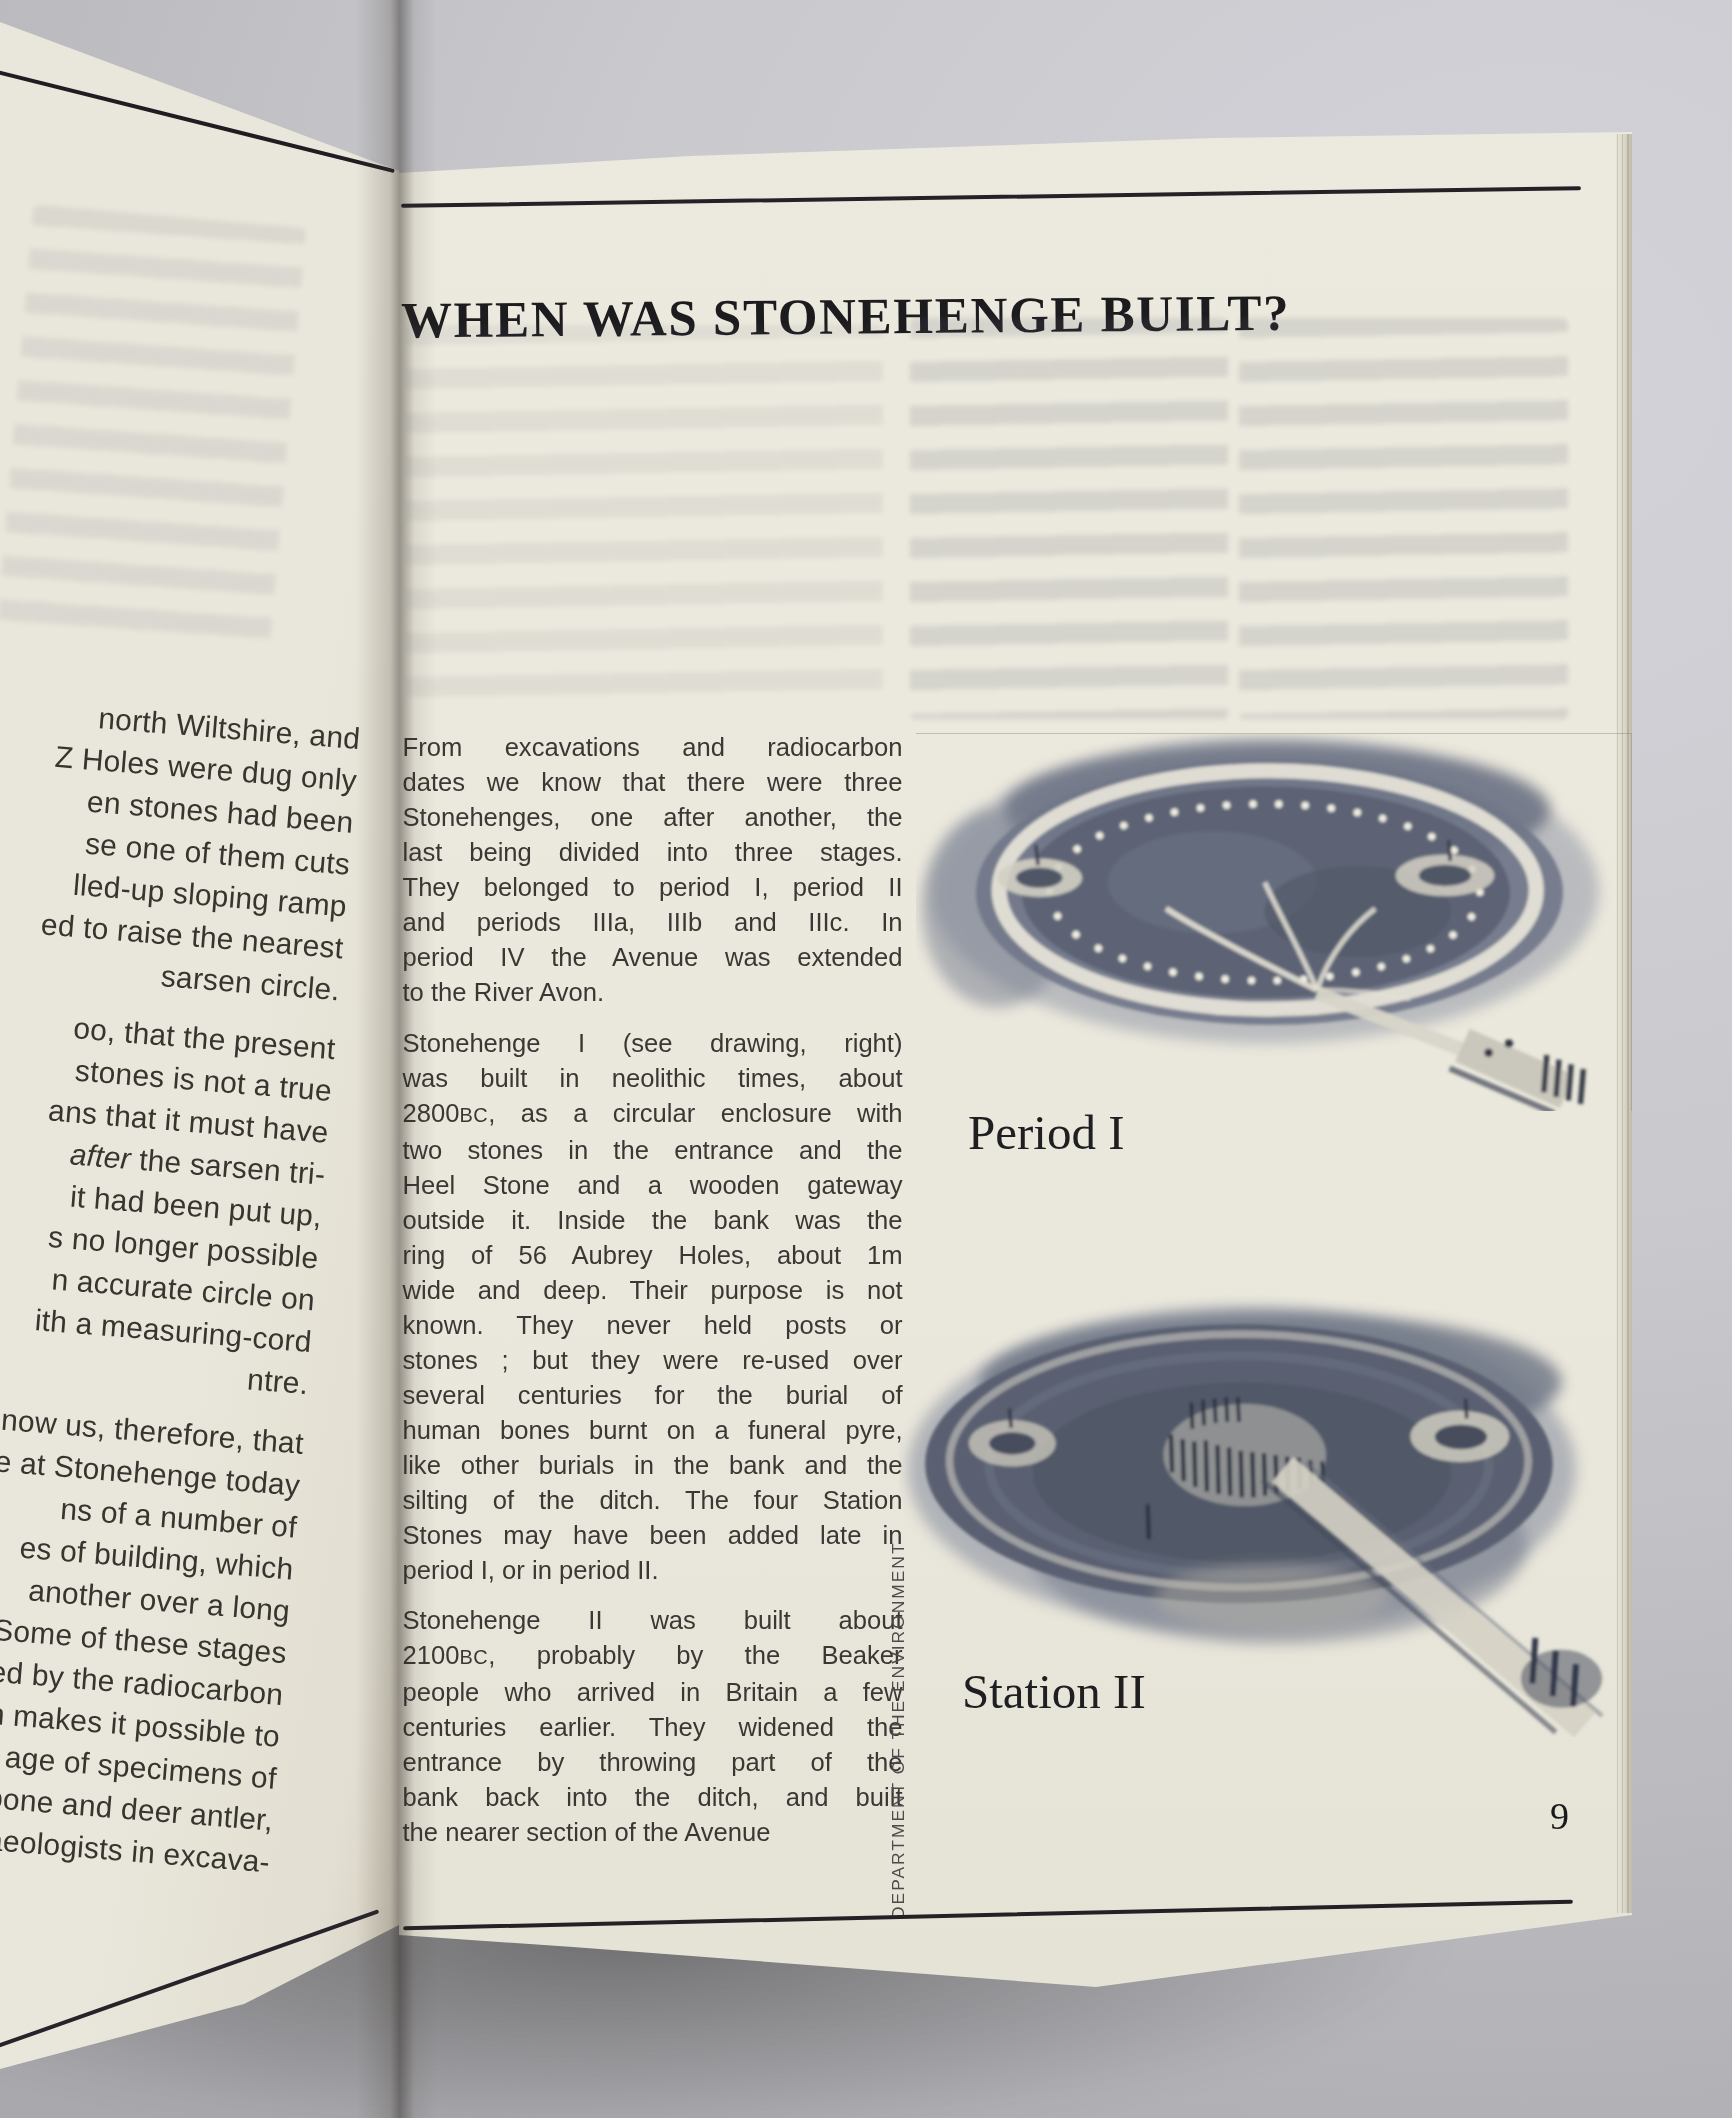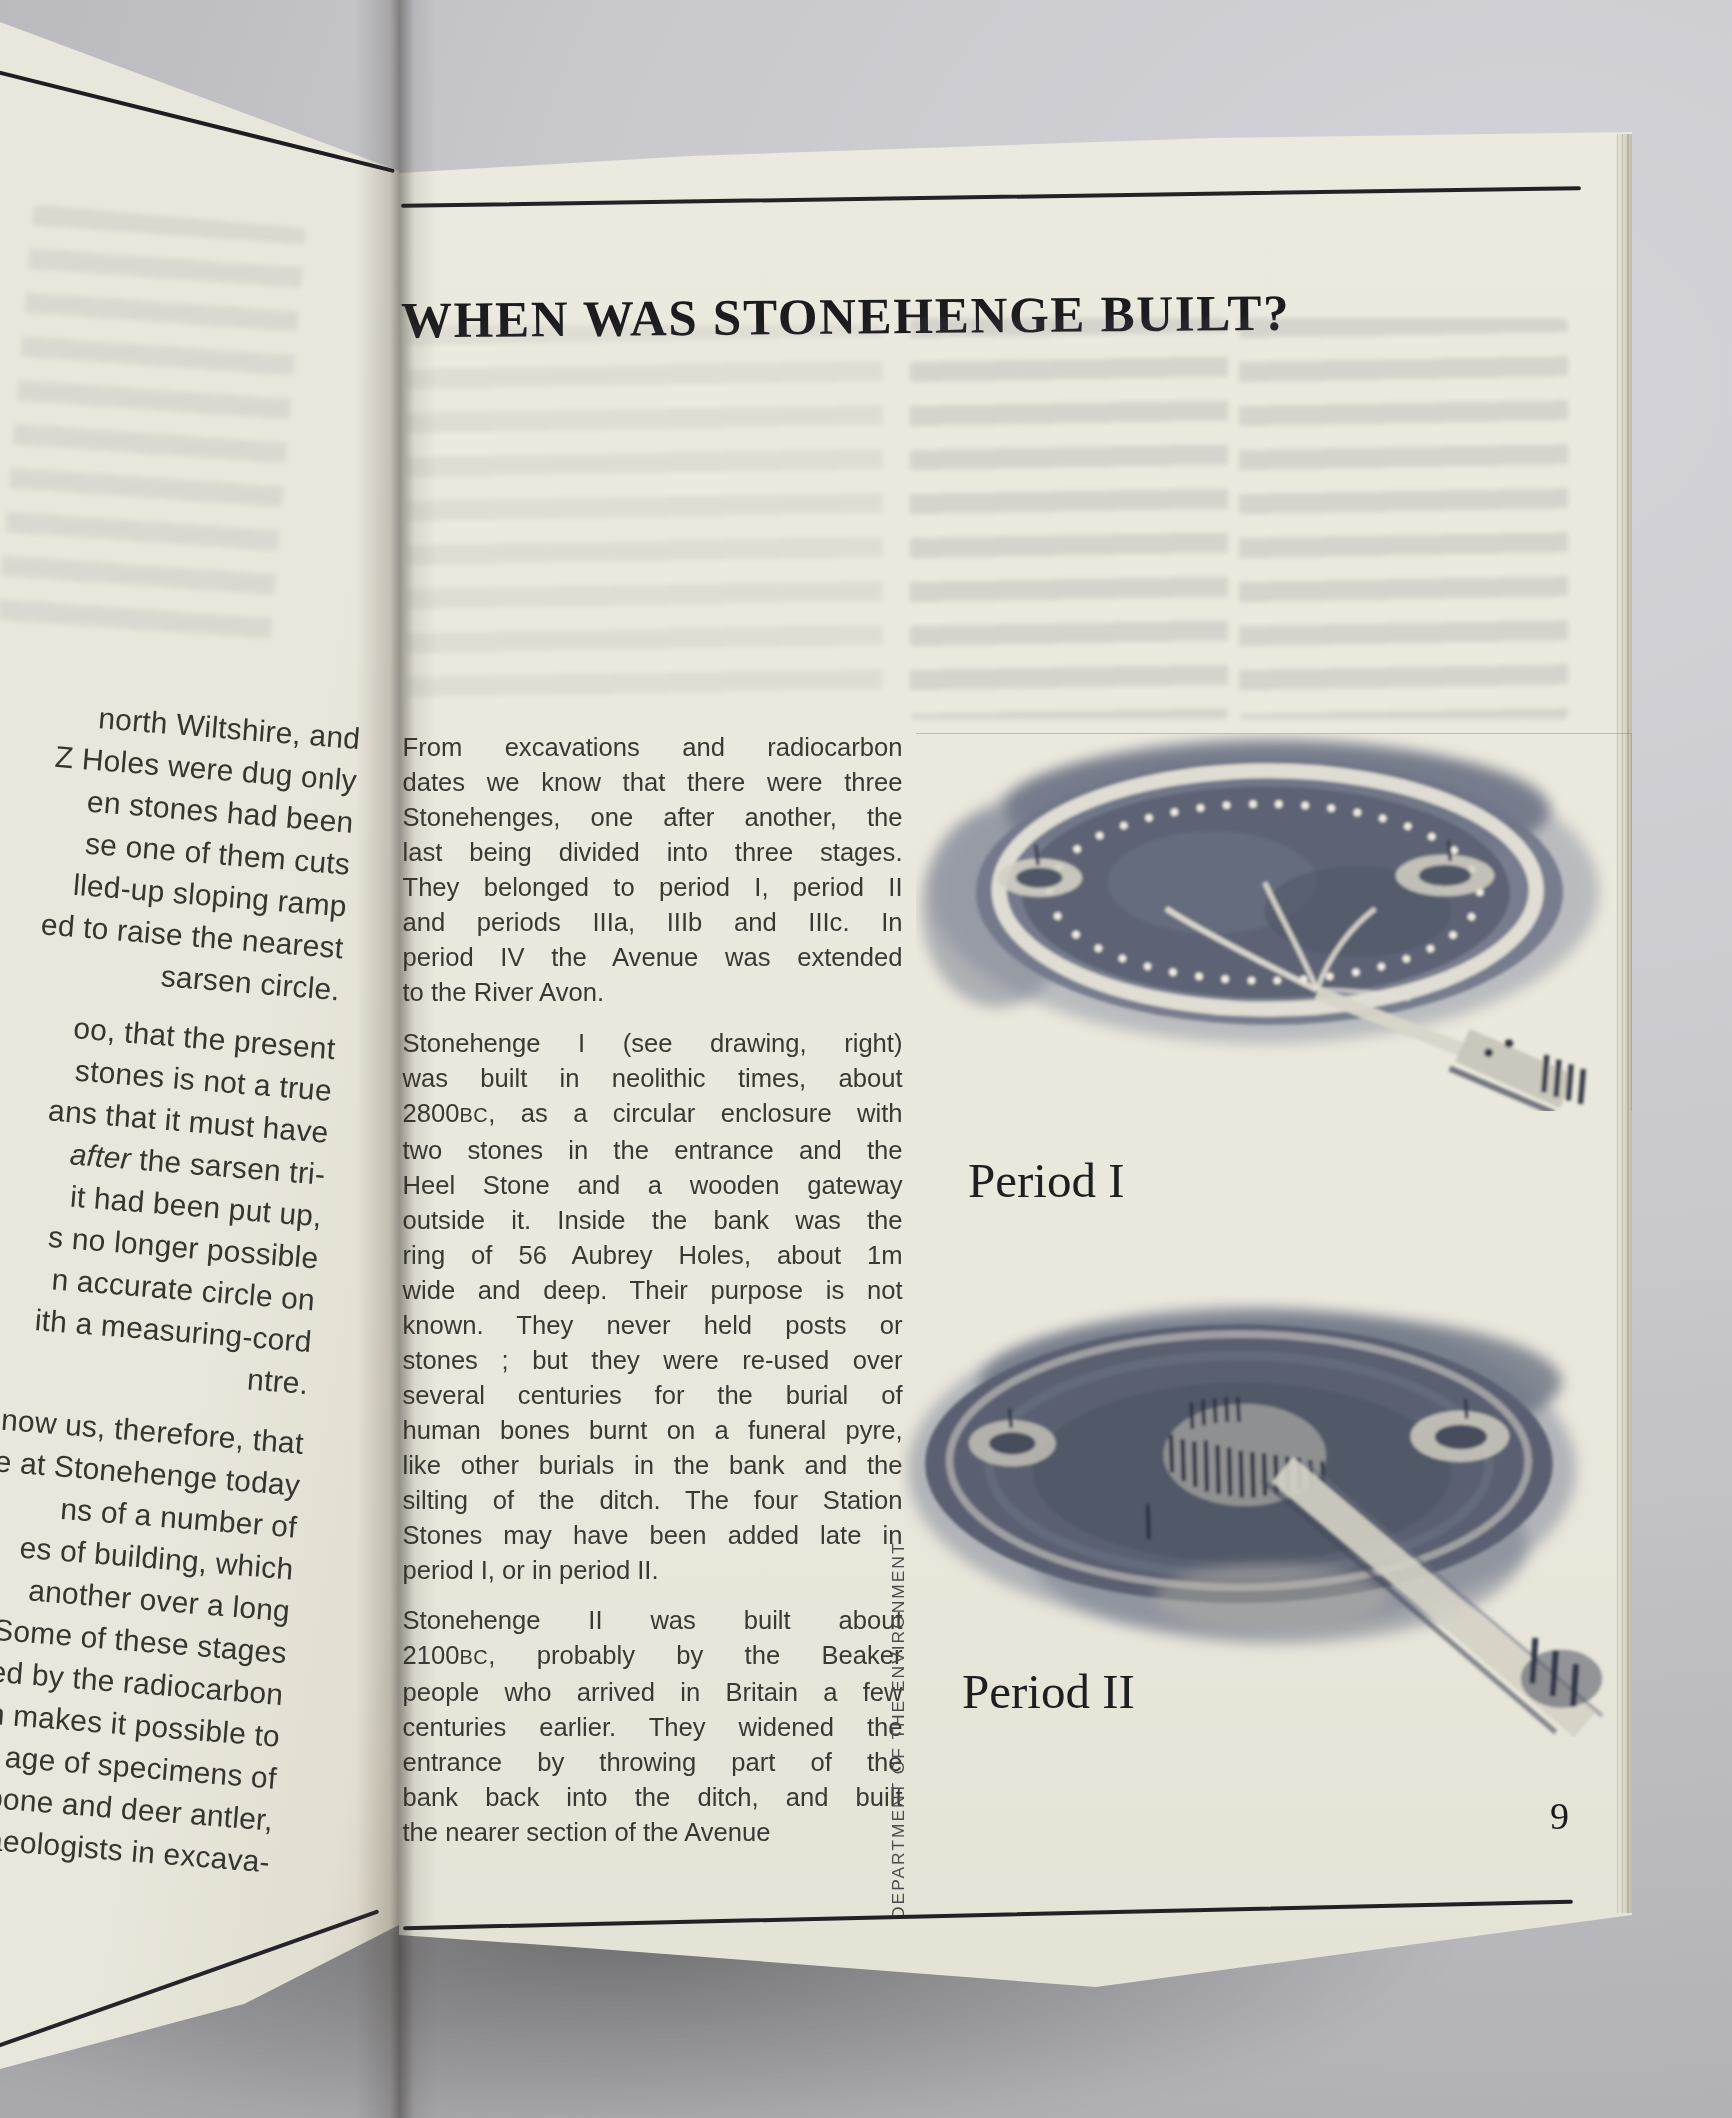--- a/index.html
+++ b/index.html
@@ -55,21 +55,21 @@
   .rp-col .tline{text-align:justify;text-align-last:justify;}
   .rp-col .tline.plast{text-align-last:left;}
   .sc{font-size:.78em;letter-spacing:0.6px;}
   .fig{position:absolute;}
   .fig-1{left:517px;top:733px;width:715px;height:377px;
     border-top:1.2px solid rgba(115,112,98,.35);border-right:1.2px solid rgba(115,112,98,.28);}
   .fig-2{left:500px;top:1295px;width:738px;height:442px;}
   .fig svg{width:100%;height:100%;display:block;}
   .fig-caption{position:absolute;font-family:"Liberation Serif",serif;font-size:49px;color:#1f1e21;
     white-space:nowrap;}
-  .cap-1{left:569px;top:1152px;}
+  .cap-1{left:569px;top:1104px;}
   .cap-2{left:563px;top:1663px;}
   .credit{position:absolute;left:489px;top:1919px;width:367px;
     transform:rotate(-90deg);transform-origin:top left;
     font-size:17.4px;letter-spacing:2px;color:#4b4b4d;white-space:nowrap;}
   .pageno{position:absolute;left:1151px;top:1794px;font-family:"Liberation Serif",serif;
     font-size:38px;color:#1a191c;}
   .gap{height:17.4px;}
 </style>
 </head>
 <body>
@@ -251,21 +251,21 @@
           <path d="M 625 318 L 1130 752" stroke="#464d5c" stroke-width="9" opacity=".6"></path>
           <path d="M 700 288 L 1210 724" stroke="#6b7280" stroke-width="7" opacity=".5"></path>
           <ellipse cx="1140" cy="660" rx="70" ry="50" fill="#4b5261" opacity=".55"></ellipse>
           <line x1="1095" y1="590" x2="1090" y2="668" stroke="#30374a" stroke-width="10"></line>
           <line x1="1130" y1="612" x2="1125" y2="690" stroke="#30374a" stroke-width="10"></line>
           <line x1="1165" y1="635" x2="1160" y2="708" stroke="#30374a" stroke-width="10"></line>
           <line x1="430" y1="420" x2="428" y2="360" stroke="#2c3340" stroke-width="7"></line>
         </g>
       </svg>
     </div>
-    <div class="fig-caption cap-2">Period II</div>
+    <div class="fig-caption cap-2">Station II</div>
 
     <div class="credit">DEPARTMENT OF THE ENVIRONMENT</div>
 
     <div class="pageno">9</div>
 
     <div class="rp-rule-bottom"></div>
   </div>
 
   <div class="gutter"></div>
 </div>

